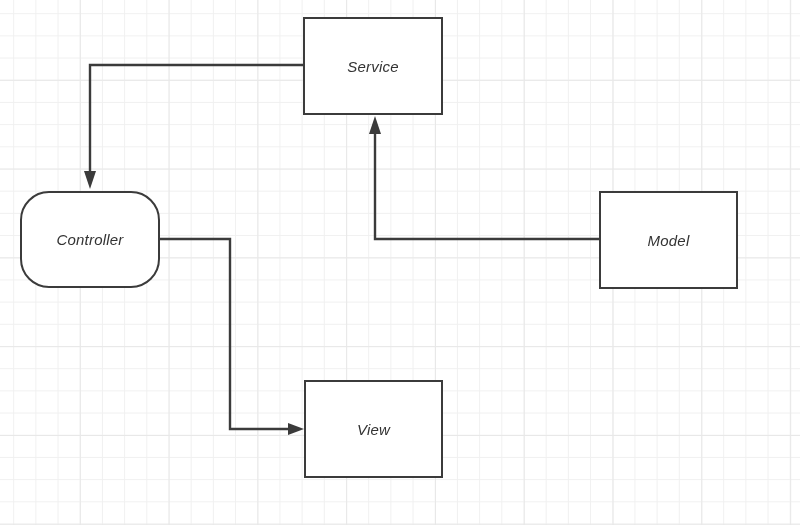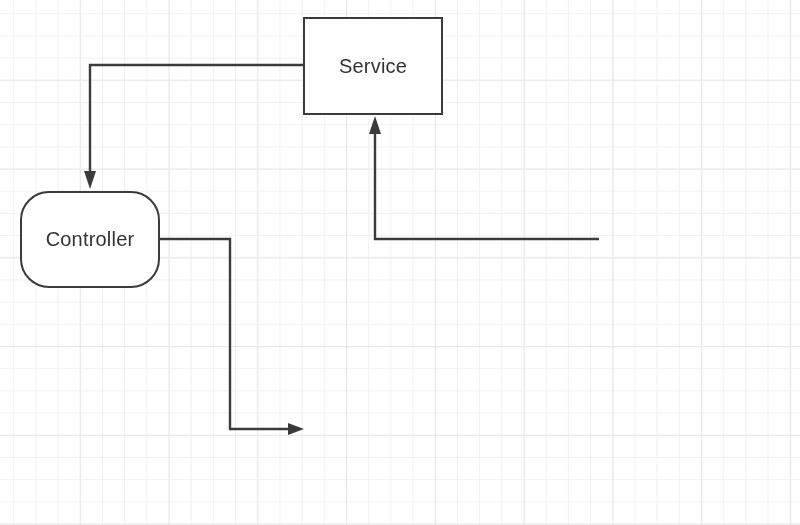--- a/index.html
+++ b/index.html
@@ -42,25 +42,26 @@
   .node {
     position: absolute;
     box-sizing: border-box;
     background: #ffffff;
     border: 2px solid #3b3b3b;
     display: flex;
     align-items: center;
     justify-content: center;
   }
   .node-label {
-    font-size: 20px;
+    font-size: 15px;
     color: #333333;
     letter-spacing: 0.2px;
     white-space: nowrap;
     font-family: "Liberation Sans", sans-serif;
+    font-style: italic;
   }
 </style>
 </head>
 <body>
 
 <div id="canvas">
 
   <div id="grid-major"></div>
 
   <svg id="edges" viewBox="0 0 800 525" xmlns="http://www.w3.org/2000/svg">
@@ -87,15 +88,21 @@
   </svg>
 
   <div class="node" style="left:303px; top:17px; width:140px; height:98px;">
     <span class="node-label">Service</span>
   </div>
 
   <div class="node" style="left:20px; top:191px; width:140px; height:97px;border-radius:29px;">
     <span class="node-label">Controller</span>
   </div>
 
+  <div class="node" style="left:599px; top:191px; width:139px; height:98px;">
+    <span class="node-label">Model</span>
+  </div>
 
+  <div class="node" style="left:304px; top:380px; width:139px; height:98px;">
+    <span class="node-label">View</span>
+  </div>
 
 </div>
 
 </body></html>

